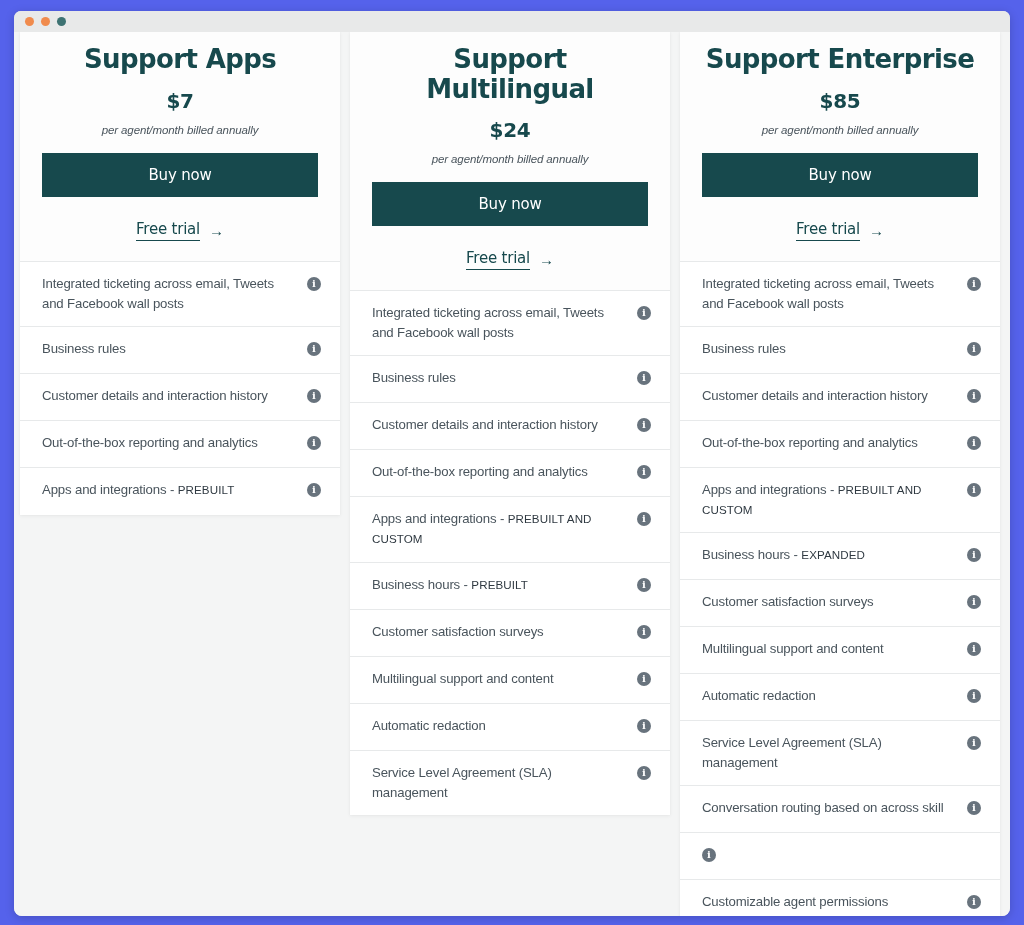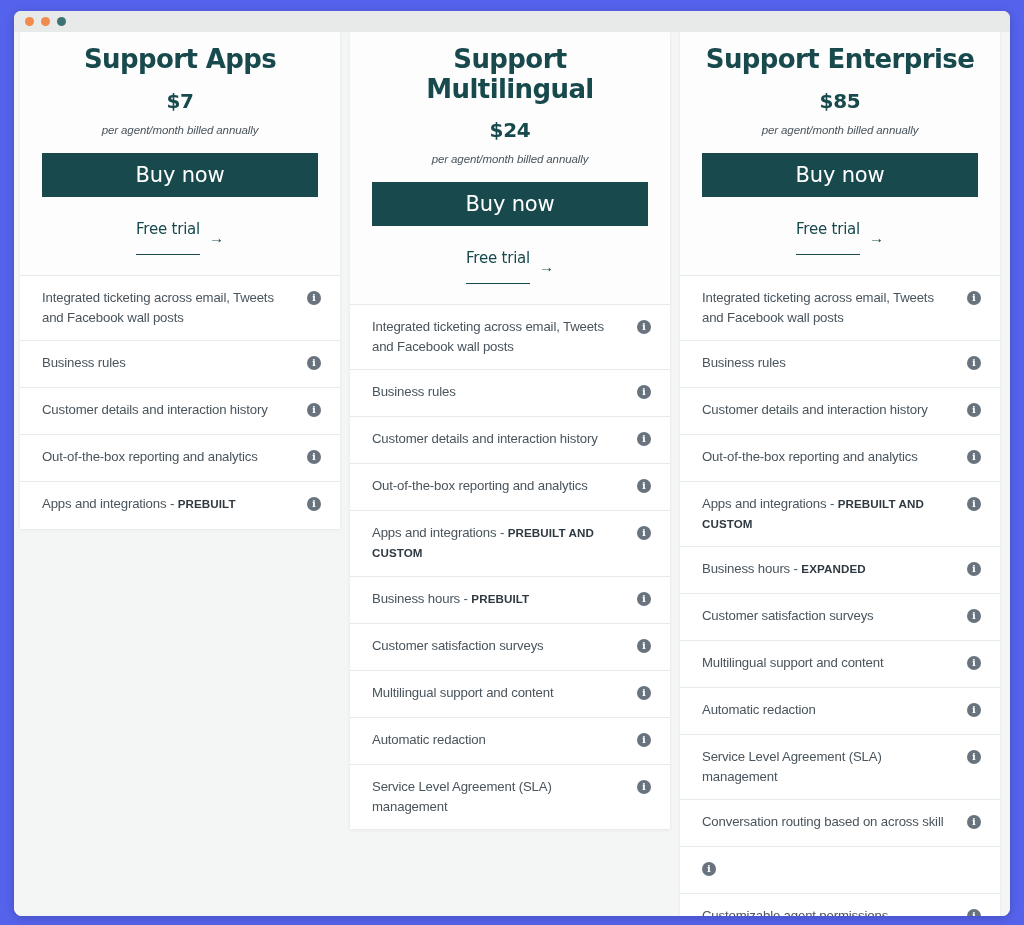--- a/index.html
+++ b/index.html
@@ -106,42 +106,42 @@
 
   .buy-btn {
     display: block;
     width: 100%;
     height: 44px;
     line-height: 44px;
     background: #17494d;
     color: #ffffff;
     border: none;
     font-family: "DejaVu Sans", sans-serif;
-    font-size: 21px;
+    font-size: 15px;
     font-weight: 400;
     letter-spacing: -0.2px;
     cursor: pointer;
     text-align: center;
   }
 
   .free-trial-wrap {
     margin-top: 23px;
     display: flex;
     align-items: center;
     justify-content: center;
     gap: 9px;
   }
 
   .free-trial-link {
     font-family: "DejaVu Sans", sans-serif;
     font-size: 15px;
     color: #17494d;
     text-decoration: none;
     border-bottom: 1.6px solid #17494d;
-    padding-bottom: 16px;
+    padding-bottom: 2px;
     letter-spacing: -0.2px;
     cursor: pointer;
   }
 
   .arrow-icon {
     color: #17494d;
     font-size: 15px;
     line-height: 1;
     display: inline-block;
   }
@@ -166,21 +166,21 @@
 
   .feature-text {
     font-size: 13.2px;
     line-height: 1.52;
     color: #49545c;
     letter-spacing: -0.15px;
     flex: 1 1 auto;
   }
 
   .feature-text .emph {
-    font-weight: 700;
+    font-weight: 400;
     font-size: 11.6px;
     color: #2f3941;
     letter-spacing: 0.1px;
     text-align: right;
   }
 
   .info-icon {
     flex: 0 0 auto;
     width: 14px;
     height: 14px;

